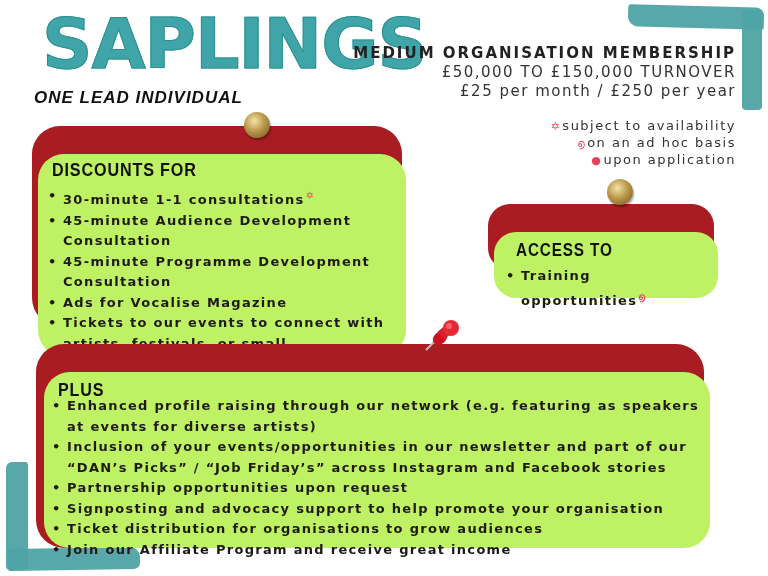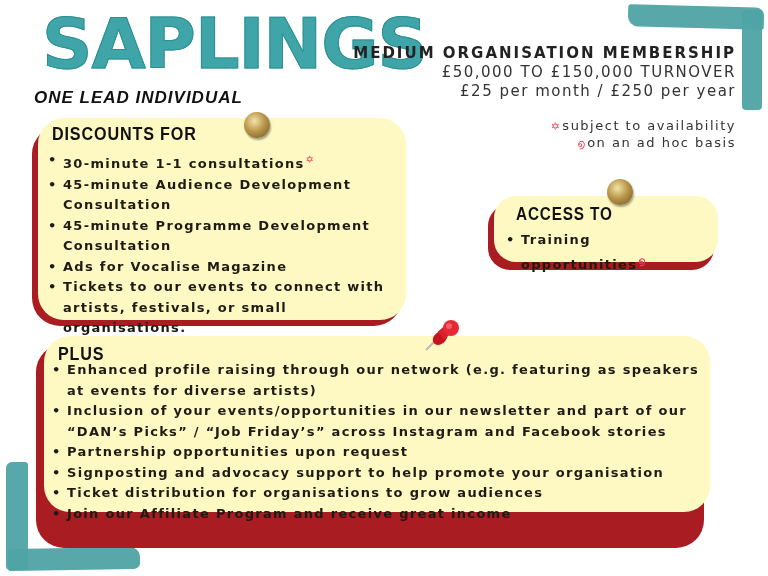--- a/index.html
+++ b/index.html
@@ -13,21 +13,21 @@
     text-shadow:0 0 0 #3fa5a8;
     -webkit-text-stroke:1px #2e8f92;
     background:repeating-linear-gradient(45deg,#3fa5a8 0 6px,#5cbcbe 6px 8px);
     -webkit-background-clip:text;background-clip:text;color:transparent;}
   .subtitle{left:34px;top:88px;font-family:"Liberation Sans",sans-serif;font-weight:bold;font-style:italic;font-size:17px;letter-spacing:1px;color:#111;}
   .header-right{right:32px;top:44px;text-align:right;}
   .hr-title{font-weight:bold;font-size:15px;letter-spacing:2px;color:#222;line-height:19px;}
   .hr-line{font-size:15px;letter-spacing:1.5px;color:#333;line-height:19px;}
   
   .card-shadow{position:absolute;background:#a81c22;border-radius:28px;}
-  .card{position:absolute;background:#fef9c3;border-radius:26px;}
+  .card{position:absolute;background:#bef264;border-radius:26px;margin-top:36px;}
   .card-title{position:absolute;font-family:"Liberation Sans",sans-serif;font-weight:bold;font-size:19px;letter-spacing:1px;color:#111;transform:scaleX(.85);transform-origin:left;}
   .list{position:absolute;margin:0;padding:0;list-style:none;}
   .list li{position:relative;padding-left:15px;font-size:13px;font-weight:bold;letter-spacing:1.3px;line-height:20.5px;color:#1e1a14;}
   .list li::before{content:"•";position:absolute;left:0;top:0;}
   .mark{color:#e8405a;font-size:10px;vertical-align:super;margin-left:1px;}
   .legend{right:32px;top:118px;text-align:right;font-size:13px;letter-spacing:1.5px;color:#333;line-height:16px;}
   .legend .sym{color:#e8405a;font-size:11px;margin-right:1px;}
   
   .pin-gold{position:absolute;width:26px;height:26px;border-radius:50%;
     background:radial-gradient(circle at 40% 35%,#f3e4a8 0%,#b9974a 45%,#6e5420 100%);box-shadow:1px 2px 2px rgba(0,0,0,.35);}
@@ -48,20 +48,21 @@
 
 <div class="abs header-right">
   <div class="hr-title">MEDIUM ORGANISATION MEMBERSHIP</div>
   <div class="hr-line">£50,000 TO £150,000 TURNOVER</div>
   <div class="hr-line">£25 per month / £250 per year</div>
 </div>
 
 <div class="abs legend">
   <div><span class="sym">✡</span><span>subject to availability</span></div>
   <div><span class="sym">൭</span><span>on an ad hoc basis</span></div>
+  <div><span class="sym">●</span><span>upon application</span></div>
 </div>
 
 <div class="card-shadow" style="left:32px;top:126px;width:370px;height:200px;"></div>
 <div class="card" style="left:38px;top:118px;width:368px;height:202px;">
   <div class="card-title" style="left:14px;top:5px;">DISCOUNTS FOR</div>
   <ul class="list" style="left:10px;top:32px;width:352px;">
     <li><span>30-minute 1-1 consultations</span><span class="mark">✡</span></li>
     <li>45-minute Audience Development Consultation</li>
     <li>45-minute Programme Development Consultation</li>
     <li>Ads for Vocalise Magazine</li>

